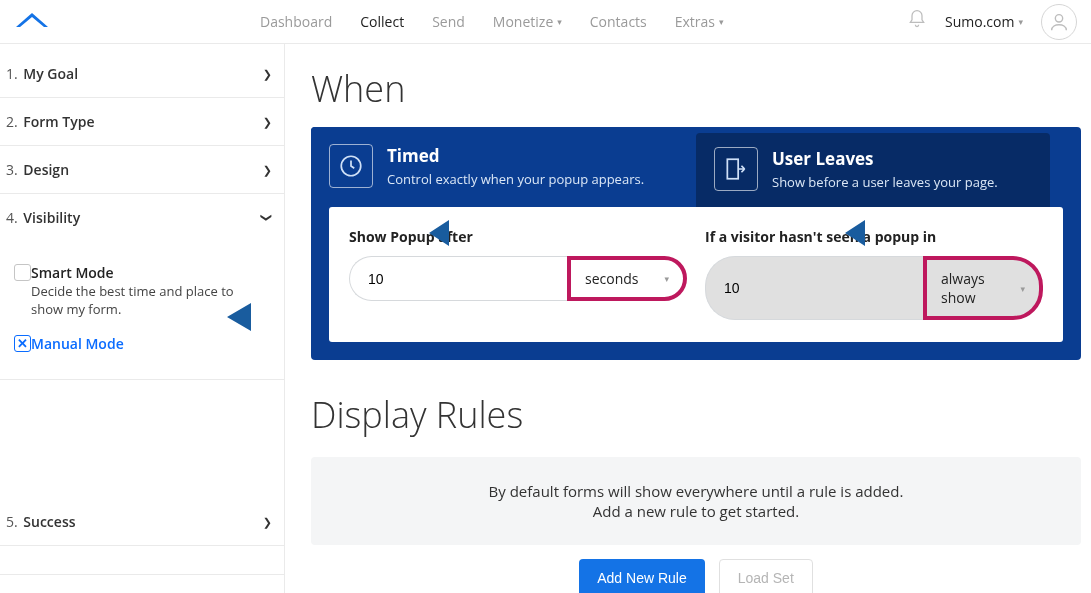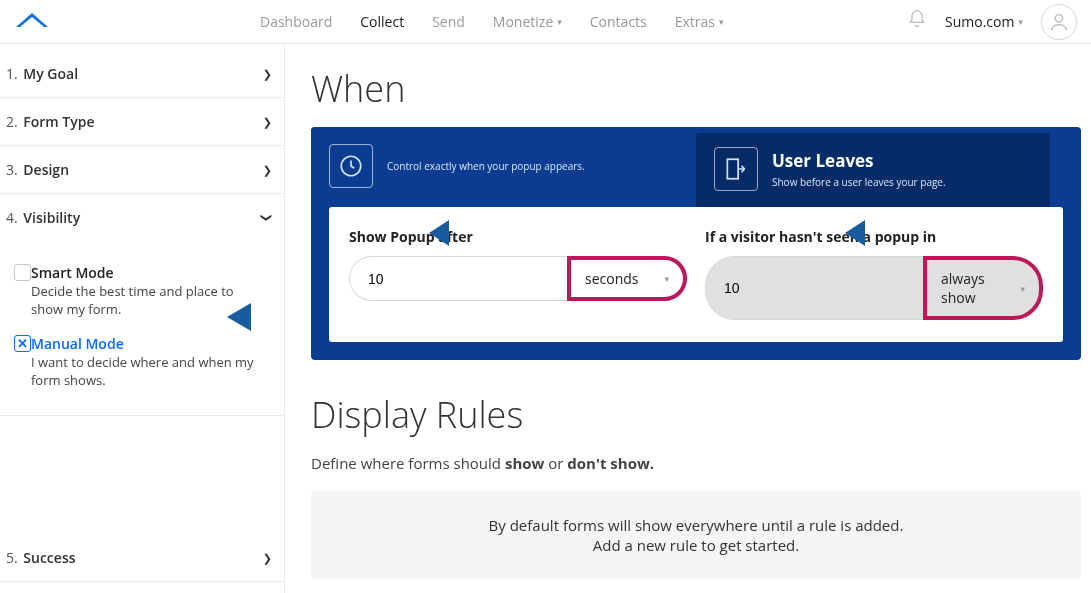--- a/index.html
+++ b/index.html
@@ -30,21 +30,21 @@
   .mode .mt.blue { color:#0a6cff; }
   .mode .md { font-size:13px; color:#444;}
 
   .content { flex: 1; padding: 20px 10px 10px 26px; position: relative; }
   h1.sec { font-weight: 300; font-size: 36px; color:#333; margin-bottom: 14px; }
   .when-card { background:#0a3d91; border-radius: 4px; padding: 0; overflow: hidden; position:relative;}
   .tabs { display:flex; }
   .tab { display:flex; align-items:center; gap:14px; padding: 14px 18px 16px; color:#e3ecf8; flex:1;}
   .tab .iconbox { width:44px; height:44px; border:1.5px solid rgba(255,255,255,.6); border-radius:4px; display:flex; align-items:center; justify-content:center; flex-shrink:0;}
   .tab-title { font-weight:700; font-size:17px; color:#fff; margin-bottom:3px;}
-  .tab-sub { font-size:10px; color:#dbe7f6;}
+  .tab-sub { font-size:13px; color:#dbe7f6;}
   .tab.inactive { background:#072b66; cursor:pointer; margin-top:6px; border-radius:4px 4px 0 0; flex:0 0 46%; }
   .tab.active { background:#0a3d91; flex: 0 0 50%;}
   .tab-body { background:#fff; margin: 0 18px 18px; border-radius:3px; padding: 20px 20px 22px; display:flex; gap:18px;}
   .field { flex:1;}
   .field-label { font-weight:700; font-size:14px; color:#222; margin-bottom:10px;}
   .ctrl-row { display:flex;justify-content:flex-end;}
   .ctrl-row .val { flex:1; border:1px solid #d6d9dc; border-right:none; border-radius:30px 0 0 30px; padding:9px 18px; font-size:14px; outline:none;}
   .ctrl-row .sel { flex:0 0 120px; border:4px solid #be185d; border-radius:0 30px 30px 0; padding:9px 14px; font-size:14px; display:flex; align-items:center; justify-content:space-between; cursor:pointer; background:#fff;}
   .field.disabled .val, .field.disabled .sel { background:#e0e0e0; }
 
@@ -128,21 +128,20 @@
           <div class="mt">Smart Mode</div>
           <div class="md">Decide the best time and place to show my form.</div>
         </div>
       </div>
       <div class="mode">
         <div class="cb checked">
             <span class="x">✕</span>
           </div>
         <div>
           <div class="mt blue">Manual Mode</div>
-          <div class="md">I want to decide where and when my form shows.</div>
         </div>
       </div>
     </div>
     <div style="height:118px;"></div>
     <div class="step-row">
       <span class="step-label"><span class="step-num">5.</span> <span>Success</span></span>
       <span class="chev">❯</span>
     </div>
     <div class="step-row">
       
@@ -156,20 +155,21 @@
     <div class="when-card">
       <div class="tabs">
         <div class="tab active">
           <div class="iconbox">
             <svg width="26" height="26" viewBox="0 0 24 24" fill="none" stroke="#cfe0f7" stroke-width="1.6">
                 <circle cx="12" cy="12" r="9"></circle>
                 <path d="M12 7v5l3 2"></path>
               </svg>
           </div>
           <div>
+            <div class="tab-title">Timed</div>
             <div class="tab-sub">Control exactly when your popup appears.</div>
           </div>
         </div>
         <div class="tab inactive">
           <div class="iconbox">
             <svg width="26" height="26" viewBox="0 0 24 24" fill="none" stroke="#cfe0f7" stroke-width="1.6">
                 <rect x="4" y="3" width="10" height="18"></rect>
                 <path d="M14 12h6m0 0-3-3m3 3-3 3"></path>
               </svg>
           </div>
@@ -208,23 +208,20 @@
       </svg>
     <svg class="arrow" style="left:560px; top:170px;" width="68" height="38" viewBox="0 0 68 38">
         <path d="M68 19 L20 19 L20 6 L0 19 L20 32 L20 19" fill="#195c9e"></path>
       </svg>
     <svg class="arrow" style="left:-58px; top:253px;" width="80" height="40" viewBox="0 0 80 40">
         <path d="M80 20 L24 20 L24 6 L0 20 L24 34 L24 20" fill="#195c9e"></path>
       </svg>
 
     <div class="rules-sec">
       <h1 class="sec">Display Rules</h1>
-      <div class="rules-desc">
-        <span>Define where forms should </span><b>show</b><span> or </span><b>don't show.</b>
-      </div>
       <div class="rules-box">
         <div>By default forms will show everywhere until a rule is added.</div>
         <div>Add a new rule to get started.</div>
       </div>
       <div class="rules-actions">
         <button class="btn primary">Add New Rule</button>
         <button class="btn ghost">Load Set</button>
       </div>
     </div>
   </div>

